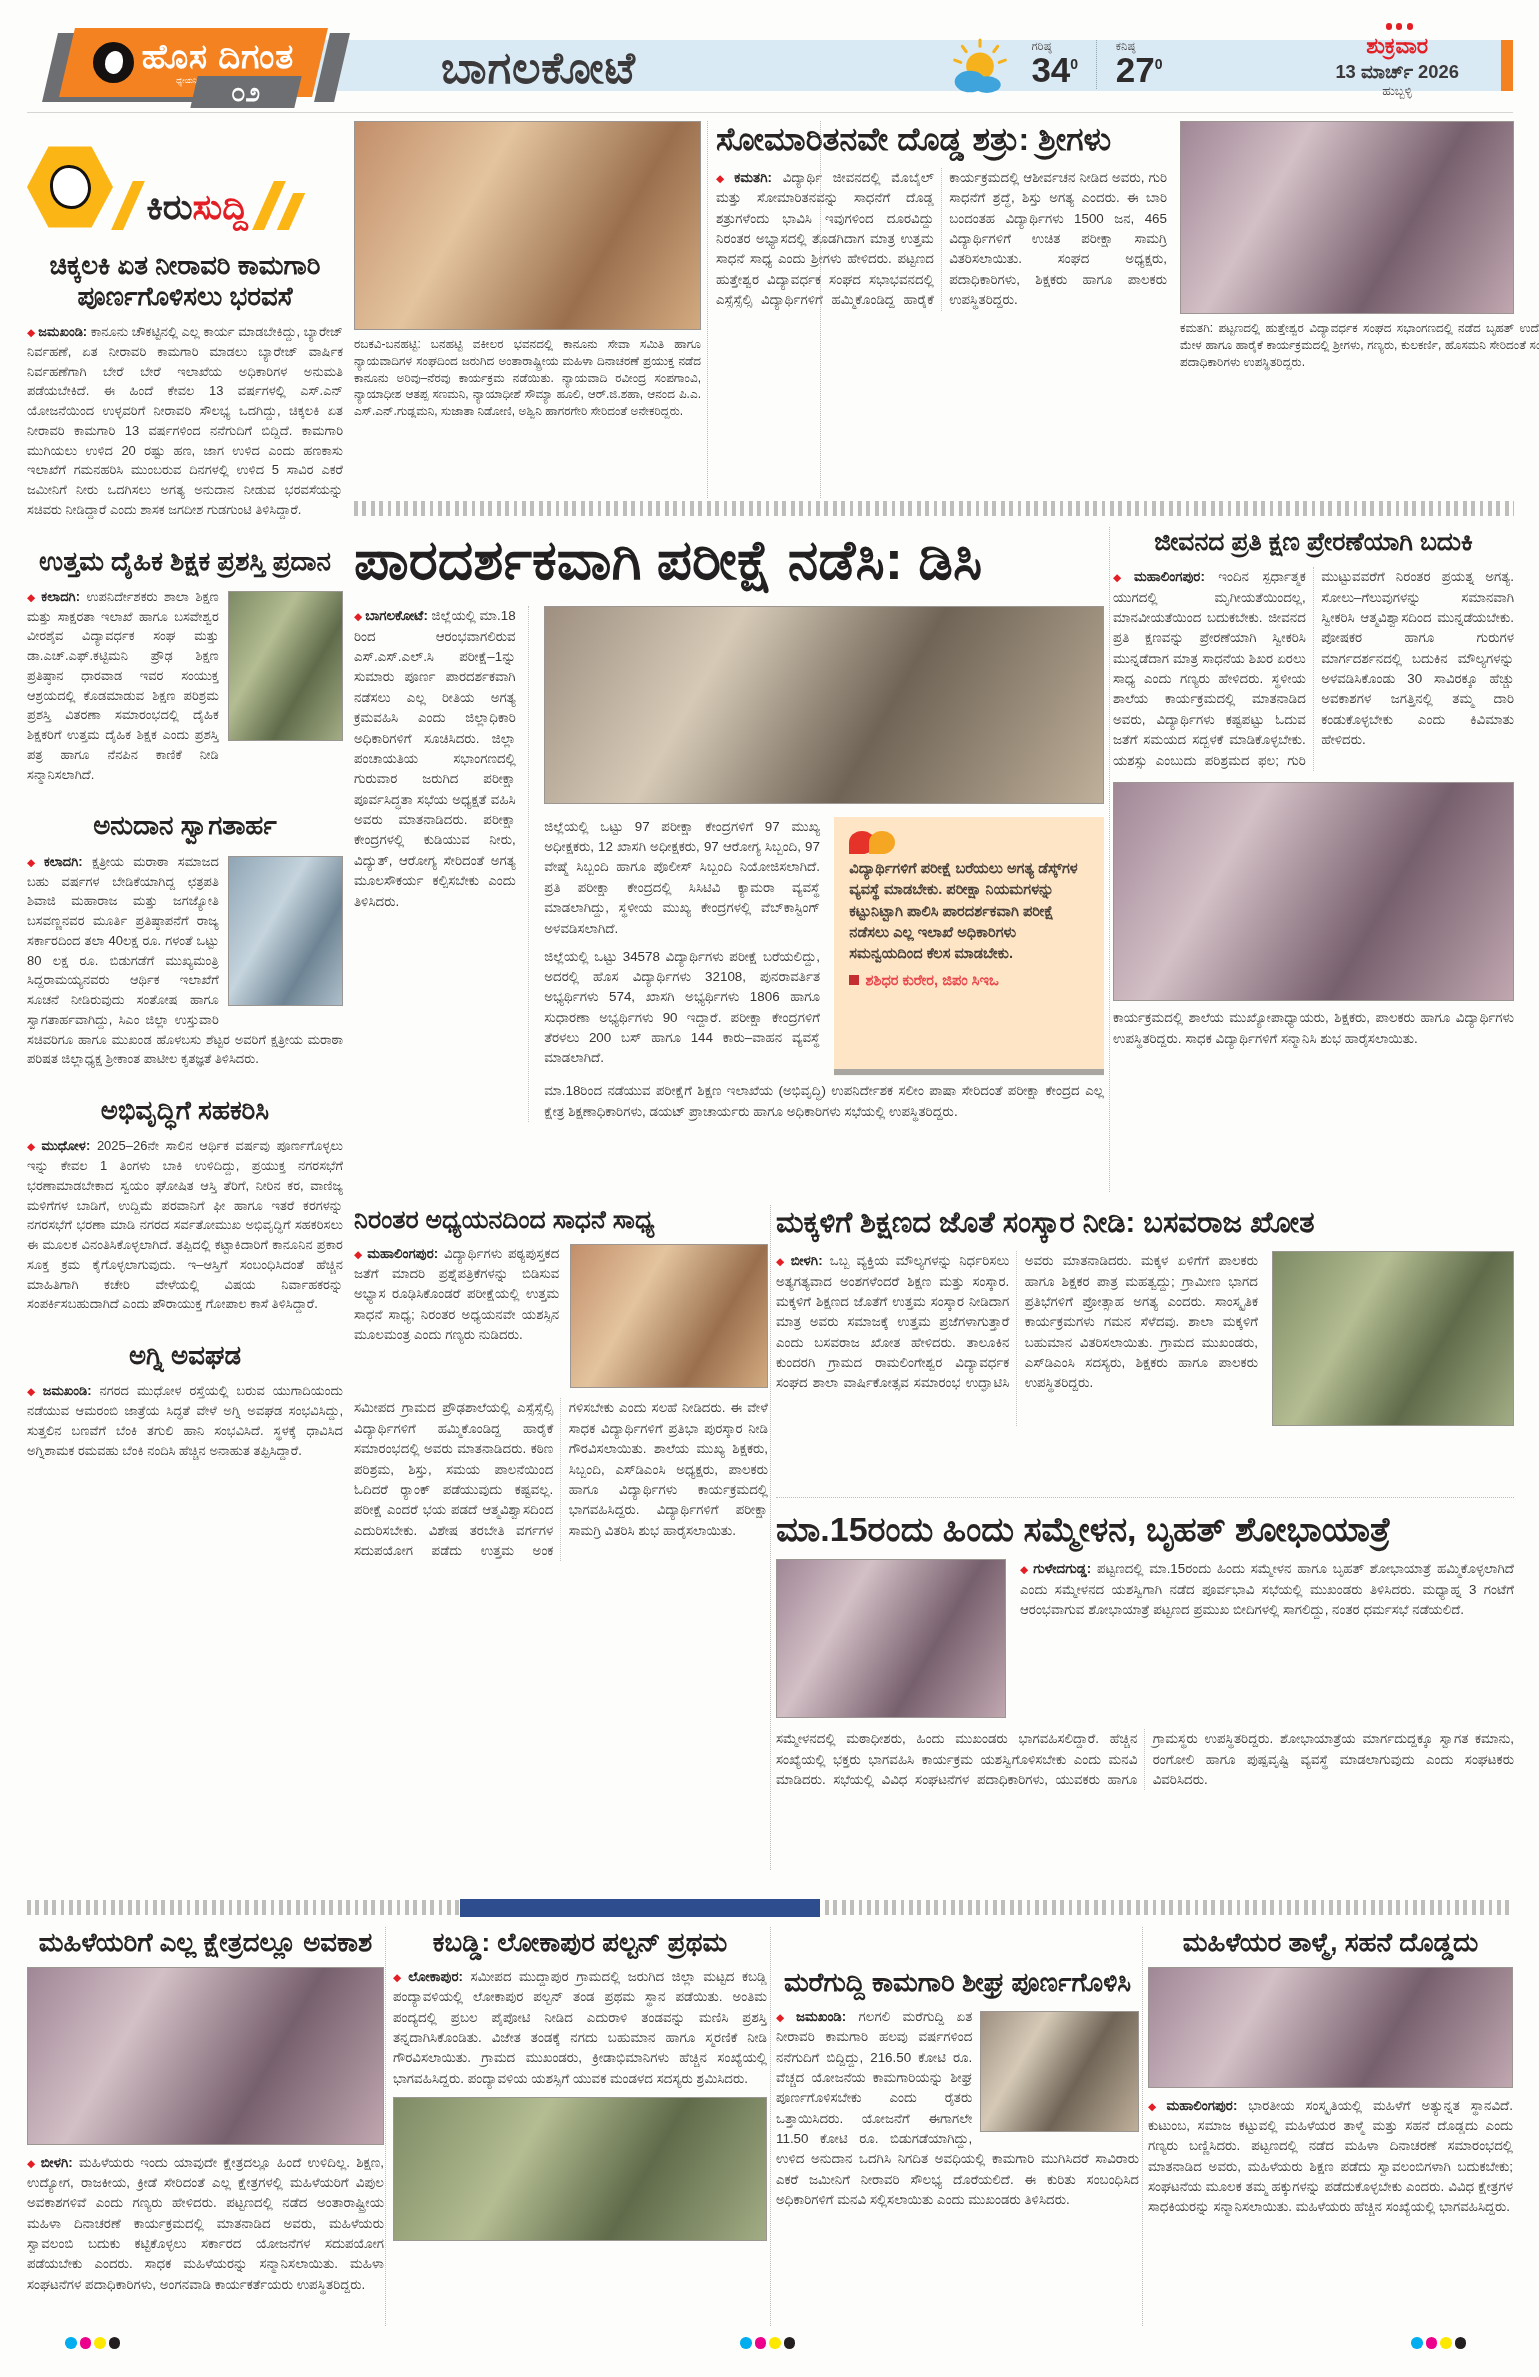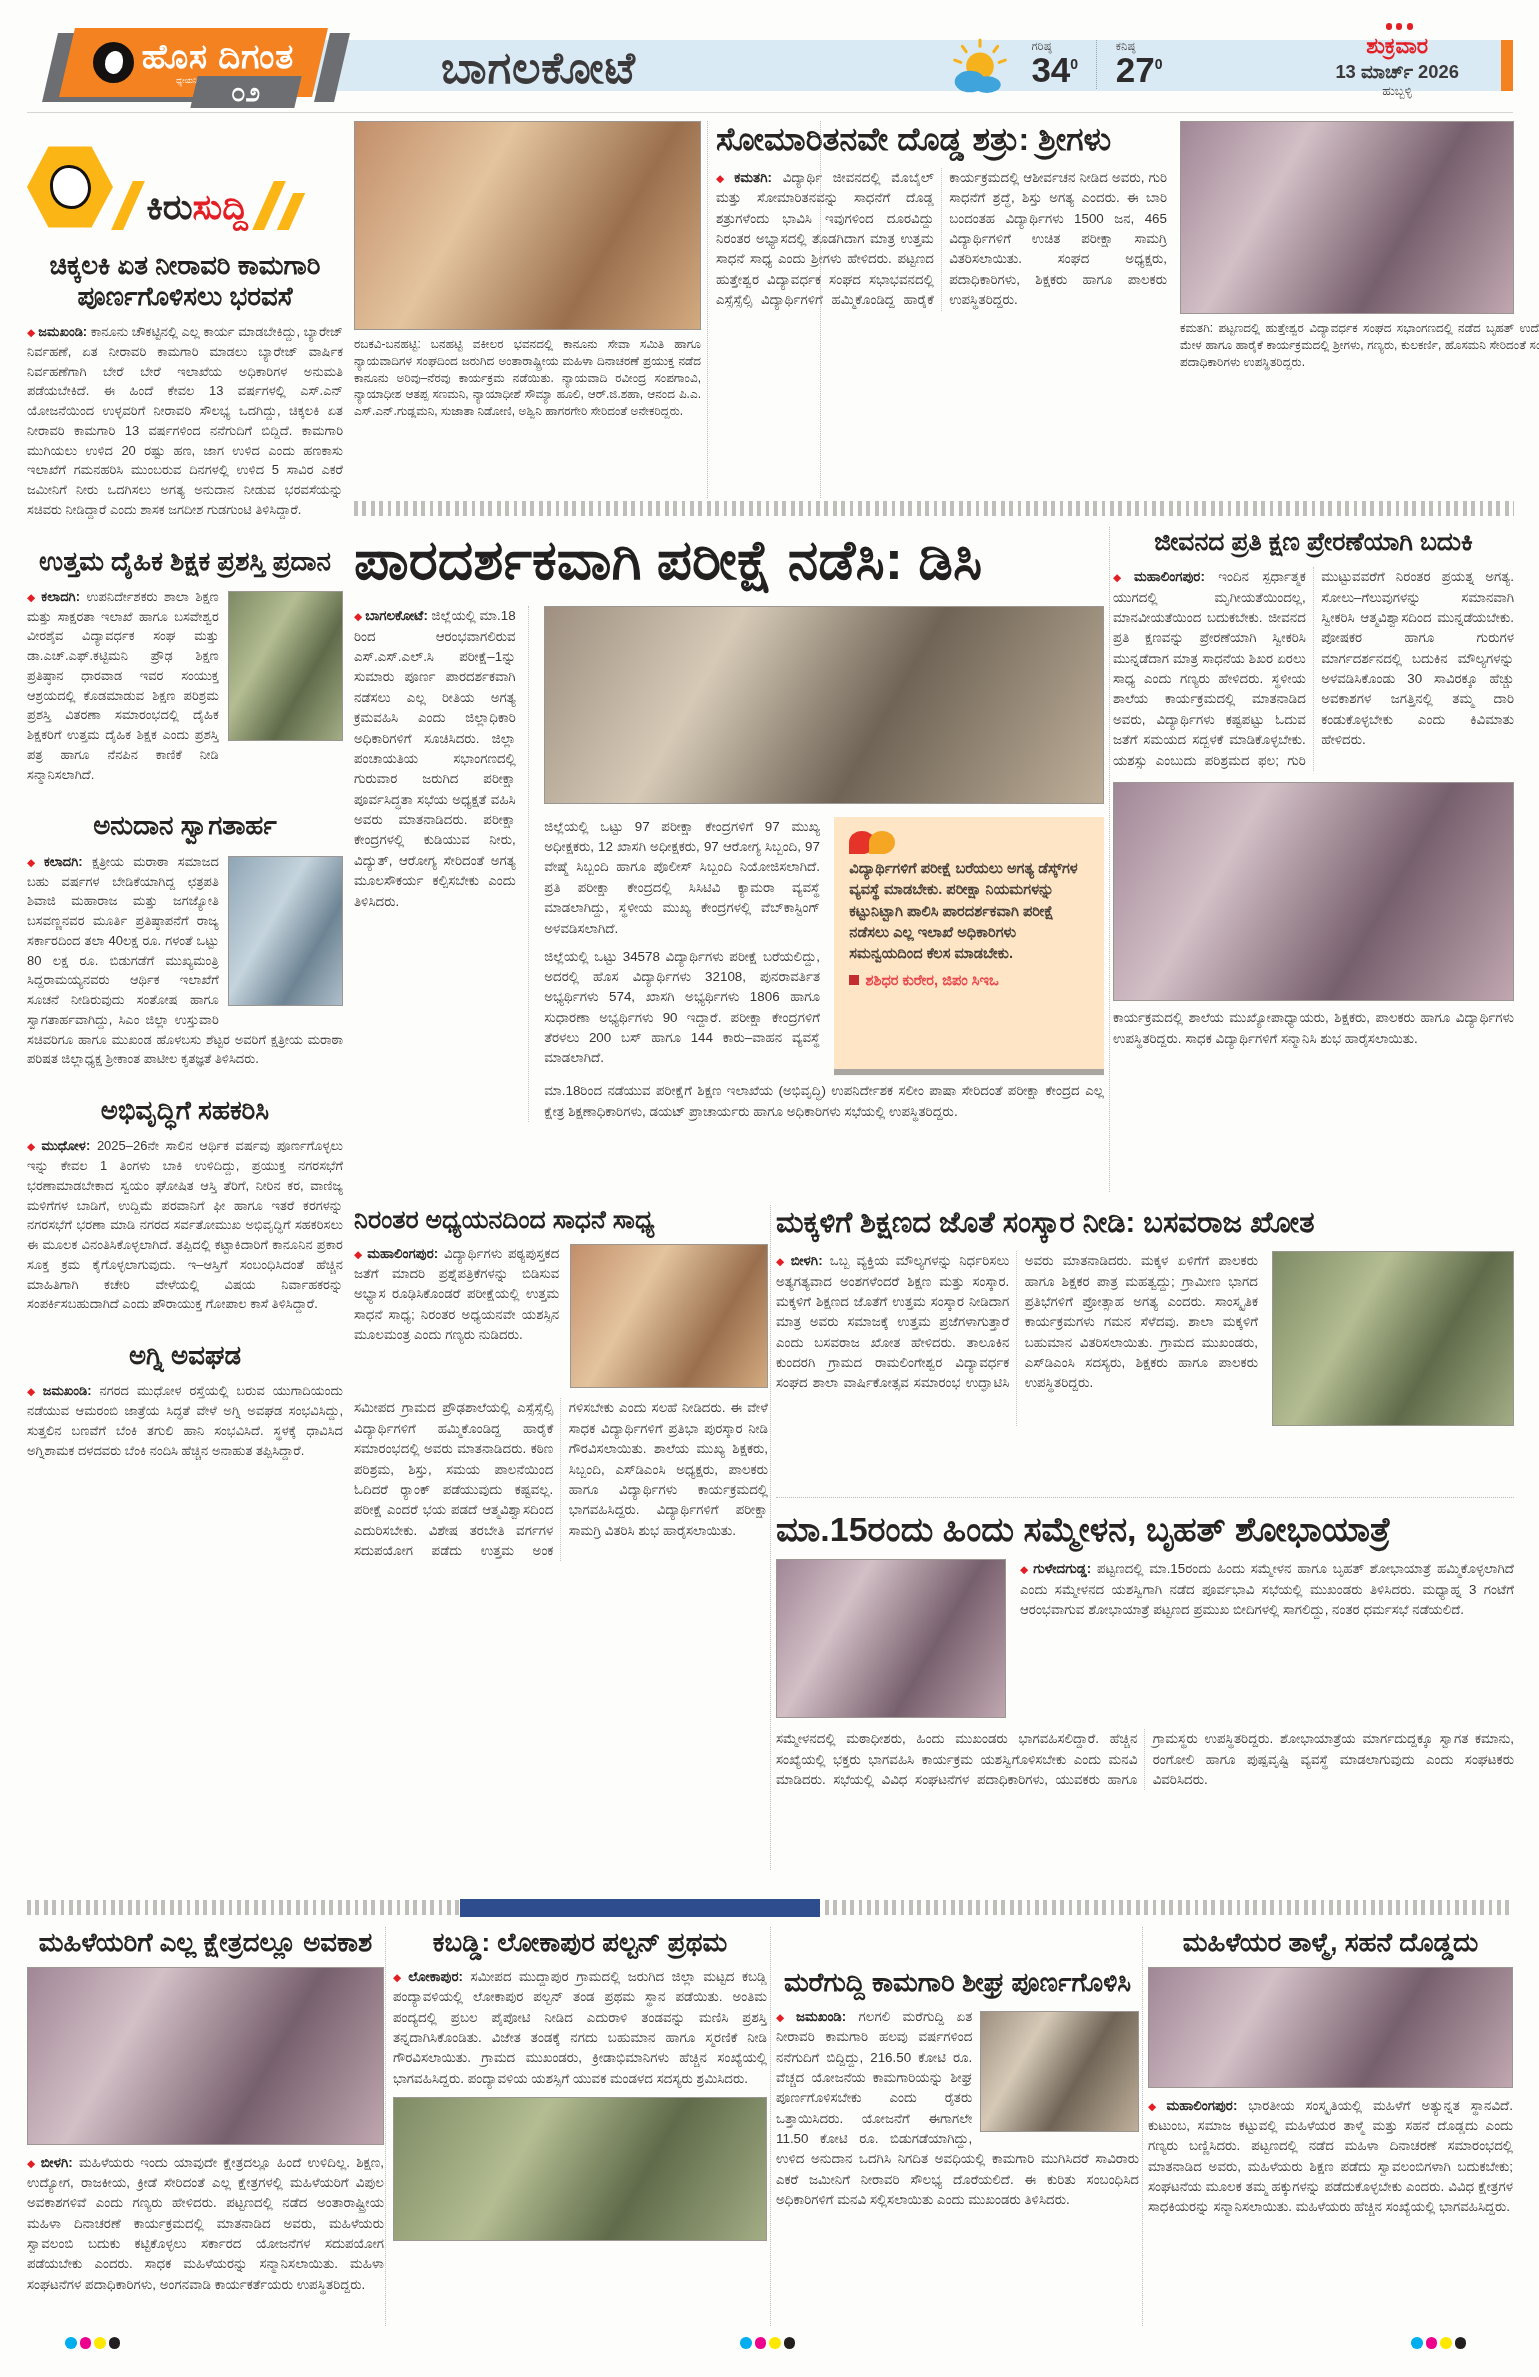--- a/index.html
+++ b/index.html
@@ -234,21 +234,21 @@
       <p class="body-text"><span class="dl-diamond">◆</span><span class="dl-name">ಕಲಾದಗಿ:</span> <span>ಕ್ಷತ್ರೀಯ ಮರಾಠಾ ಸಮಾಜದ ಬಹು ವರ್ಷಗಳ ಬೇಡಿಕೆಯಾಗಿದ್ದ ಛತ್ರಪತಿ ಶಿವಾಜಿ ಮಹಾರಾಜ ಮತ್ತು ಜಗಜ್ಯೋತಿ ಬಸವಣ್ಣನವರ ಮೂರ್ತಿ ಪ್ರತಿಷ್ಠಾಪನೆಗೆ ರಾಜ್ಯ ಸರ್ಕಾರದಿಂದ ತಲಾ 40ಲಕ್ಷ ರೂ. ಗಳಂತೆ ಒಟ್ಟು 80 ಲಕ್ಷ ರೂ. ಬಿಡುಗಡೆಗೆ ಮುಖ್ಯಮಂತ್ರಿ ಸಿದ್ದರಾಮಯ್ಯನವರು ಆರ್ಥಿಕ ಇಲಾಖೆಗೆ ಸೂಚನೆ ನೀಡಿರುವುದು ಸಂತೋಷ ಹಾಗೂ ಸ್ವಾಗತಾರ್ಹವಾಗಿದ್ದು, ಸಿಎಂ ಜಿಲ್ಲಾ ಉಸ್ತುವಾರಿ ಸಚಿವರಿಗೂ ಹಾಗೂ ಮುಖಂಡ ಹೊಳಬಸು ಶೆಟ್ಟರ ಅವರಿಗೆ ಕ್ಷತ್ರೀಯ ಮರಾಠಾ ಪರಿಷತ ಜಿಲ್ಲಾಧ್ಯಕ್ಷ ಶ್ರೀಕಾಂತ ಪಾಟೀಲ ಕೃತಜ್ಞತೆ ತಿಳಿಸಿದರು.</span></p>
     </div>
 
     <div class="l-art">
       <div class="headline">ಅಭಿವೃದ್ಧಿಗೆ ಸಹಕರಿಸಿ</div>
       <p class="body-text"><span class="dl-diamond">◆</span><span class="dl-name">ಮುಧೋಳ:</span> <span>2025–26ನೇ ಸಾಲಿನ ಆರ್ಥಿಕ ವರ್ಷವು ಪೂರ್ಣಗೊಳ್ಳಲು ಇನ್ನು ಕೇವಲ 1 ತಿಂಗಳು ಬಾಕಿ ಉಳಿದಿದ್ದು, ಪ್ರಯುಕ್ತ ನಗರಸಭೆಗೆ ಭರಣಾಮಾಡಬೇಕಾದ ಸ್ವಯಂ ಘೋಷಿತ ಆಸ್ತಿ ತೆರಿಗೆ, ನೀರಿನ ಕರ, ವಾಣಿಜ್ಯ ಮಳಿಗೆಗಳ ಬಾಡಿಗೆ, ಉದ್ದಿಮೆ ಪರವಾನಿಗೆ ಫೀ ಹಾಗೂ ಇತರೆ ಕರಗಳನ್ನು ನಗರಸಭೆಗೆ ಭರಣಾ ಮಾಡಿ ನಗರದ ಸರ್ವತೋಮುಖ ಅಭಿವೃದ್ಧಿಗೆ ಸಹಕರಿಸಲು ಈ ಮೂಲಕ ವಿನಂತಿಸಿಕೊಳ್ಳಲಾಗಿದೆ. ತಪ್ಪಿದಲ್ಲಿ ಕಟ್ಟಾಕಿದಾರಿಗೆ ಕಾನೂನಿನ ಪ್ರಕಾರ ಸೂಕ್ತ ಕ್ರಮ ಕೈಗೊಳ್ಳಲಾಗುವುದು. ಇ–ಆಸ್ತಿಗೆ ಸಂಬಂಧಿಸಿದಂತೆ ಹೆಚ್ಚಿನ ಮಾಹಿತಿಗಾಗಿ ಕಚೇರಿ ವೇಳೆಯಲ್ಲಿ ವಿಷಯ ನಿರ್ವಾಹಕರನ್ನು ಸಂಪರ್ಕಿಸಬಹುದಾಗಿದೆ ಎಂದು ಪೌರಾಯುಕ್ತ ಗೋಪಾಲ ಕಾಸೆ ತಿಳಿಸಿದ್ದಾರೆ.</span></p>
     </div>
 
     <div class="l-art">
       <div class="headline">ಅಗ್ನಿ ಅವಘಡ</div>
-      <p class="body-text"><span class="dl-diamond">◆</span><span class="dl-name">ಜಮಖಂಡಿ:</span> <span>ನಗರದ ಮುಧೋಳ ರಸ್ತೆಯಲ್ಲಿ ಬರುವ ಯುಗಾದಿಯಂದು ನಡೆಯುವ ಆಮರಂಬಿ ಜಾತ್ರೆಯ ಸಿದ್ಧತೆ ವೇಳೆ ಅಗ್ನಿ ಅವಘಡ ಸಂಭವಿಸಿದ್ದು, ಸುತ್ತಲಿನ ಬಣವೆಗೆ ಬೆಂಕಿ ತಗುಲಿ ಹಾನಿ ಸಂಭವಿಸಿದೆ. ಸ್ಥಳಕ್ಕೆ ಧಾವಿಸಿದ ಅಗ್ನಿಶಾಮಕ ದಳದವರು ಬೆಂಕಿ ನಂದಿಸಿ ಹೆಚ್ಚಿನ ಅನಾಹುತ ತಪ್ಪಿಸಿದ್ದಾರೆ.</span></p>
+      <p class="body-text"><span class="dl-diamond">◆</span><span class="dl-name">ಜಮಖಂಡಿ:</span> <span>ನಗರದ ಮುಧೋಳ ರಸ್ತೆಯಲ್ಲಿ ಬರುವ ಯುಗಾದಿಯಂದು ನಡೆಯುವ ಆಮರಂಬಿ ಜಾತ್ರೆಯ ಸಿದ್ಧತೆ ವೇಳೆ ಅಗ್ನಿ ಅವಘಡ ಸಂಭವಿಸಿದ್ದು, ಸುತ್ತಲಿನ ಬಣವೆಗೆ ಬೆಂಕಿ ತಗುಲಿ ಹಾನಿ ಸಂಭವಿಸಿದೆ. ಸ್ಥಳಕ್ಕೆ ಧಾವಿಸಿದ ಅಗ್ನಿಶಾಮಕ ರಮವಹು ಬೆಂಕಿ ನಂದಿಸಿ ಹೆಚ್ಚಿನ ಅನಾಹುತ ತಪ್ಪಿಸಿದ್ದಾರೆ.</span></p>
     </div>
   </div>
 
   <div class="topmid">
     <div class="tm-photoL">
       <div class="photo t-warm"></div>
       <p class="caption">ರಬಕವಿ-ಬನಹಟ್ಟಿ: ಬನಹಟ್ಟಿ ವಕೀಲರ ಭವನದಲ್ಲಿ ಕಾನೂನು ಸೇವಾ ಸಮಿತಿ ಹಾಗೂ ನ್ಯಾಯವಾದಿಗಳ ಸಂಘದಿಂದ ಜರುಗಿದ ಅಂತಾರಾಷ್ಟ್ರೀಯ ಮಹಿಳಾ ದಿನಾಚರಣೆ ಪ್ರಯುಕ್ತ ನಡೆದ ಕಾನೂನು ಅರಿವು–ನೆರವು ಕಾರ್ಯಕ್ರಮ ನಡೆಯಿತು. ನ್ಯಾಯವಾದಿ ರವೀಂದ್ರ ಸಂಪಗಾಂವಿ, ನ್ಯಾಯಾಧೀಶ ಆತಪ್ಪ ಸಣಮನಿ, ನ್ಯಾಯಾಧೀಶೆ ಸೌಮ್ಯಾ ಹೂಲಿ, ಆರ್.ಜಿ.ಶಹಾ, ಆನಂದ ಪಿ.ಎ. ಎಸ್.ಎನ್.ಗುಡ್ಲಮನಿ, ಸುಜಾತಾ ನಿಡೋಣಿ, ಅಶ್ವಿನಿ ಹಾಗರಗೇರಿ ಸೇರಿದಂತೆ ಅನೇಕರಿದ್ದರು.</p>
     </div>
     <div class="tm-art">
       <div class="headline">ಸೋಮಾರಿತನವೇ ದೊಡ್ಡ ಶತ್ರು: ಶ್ರೀಗಳು</div>

